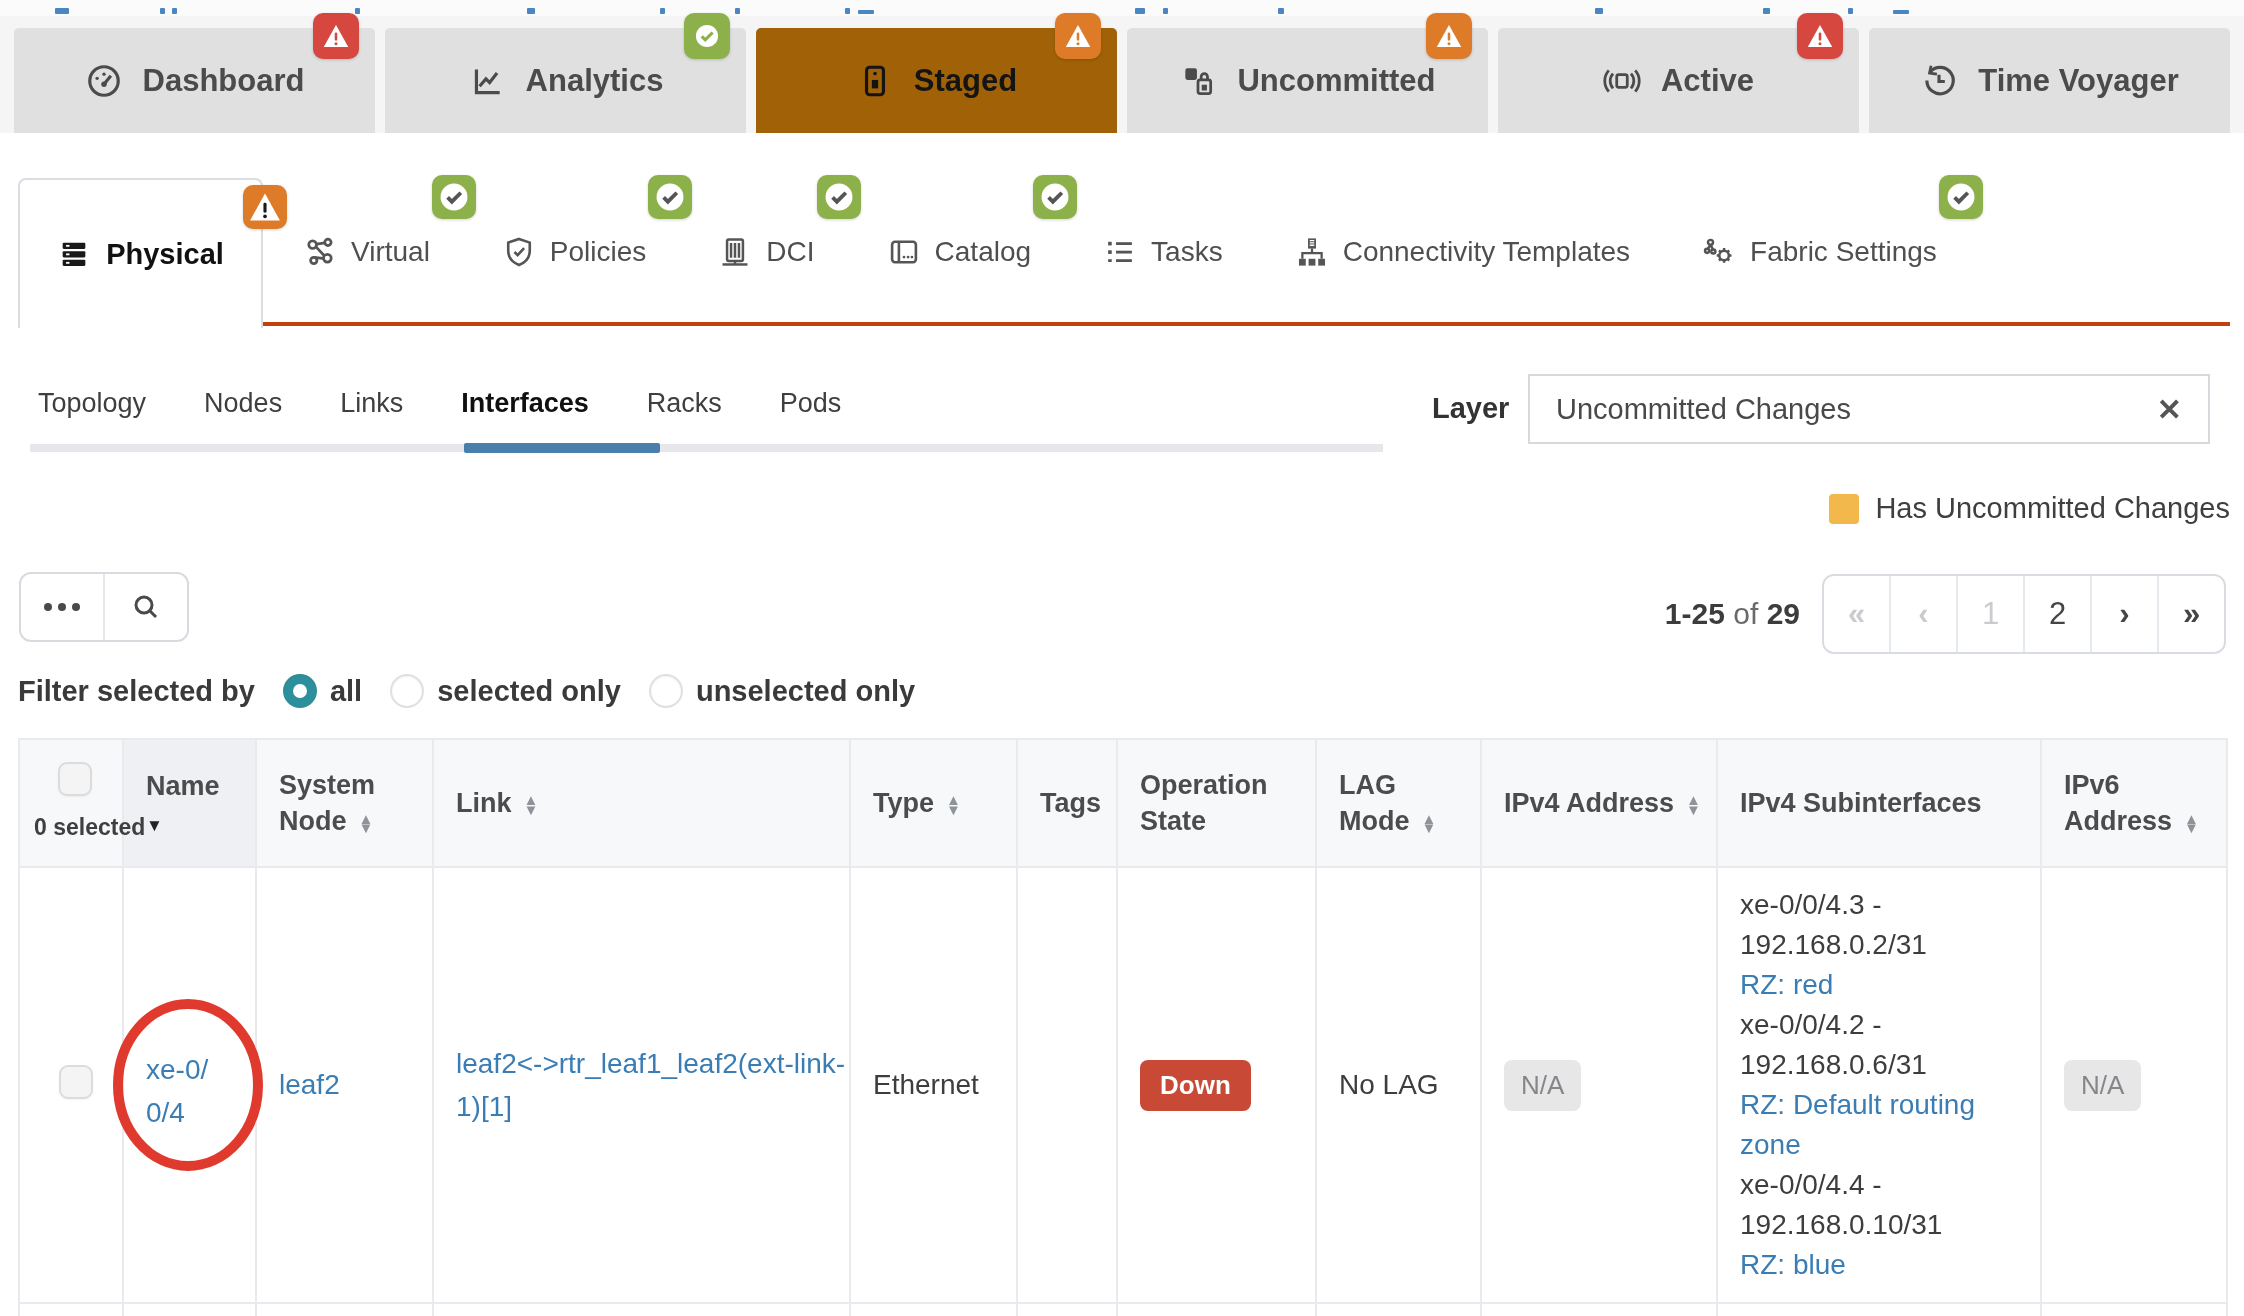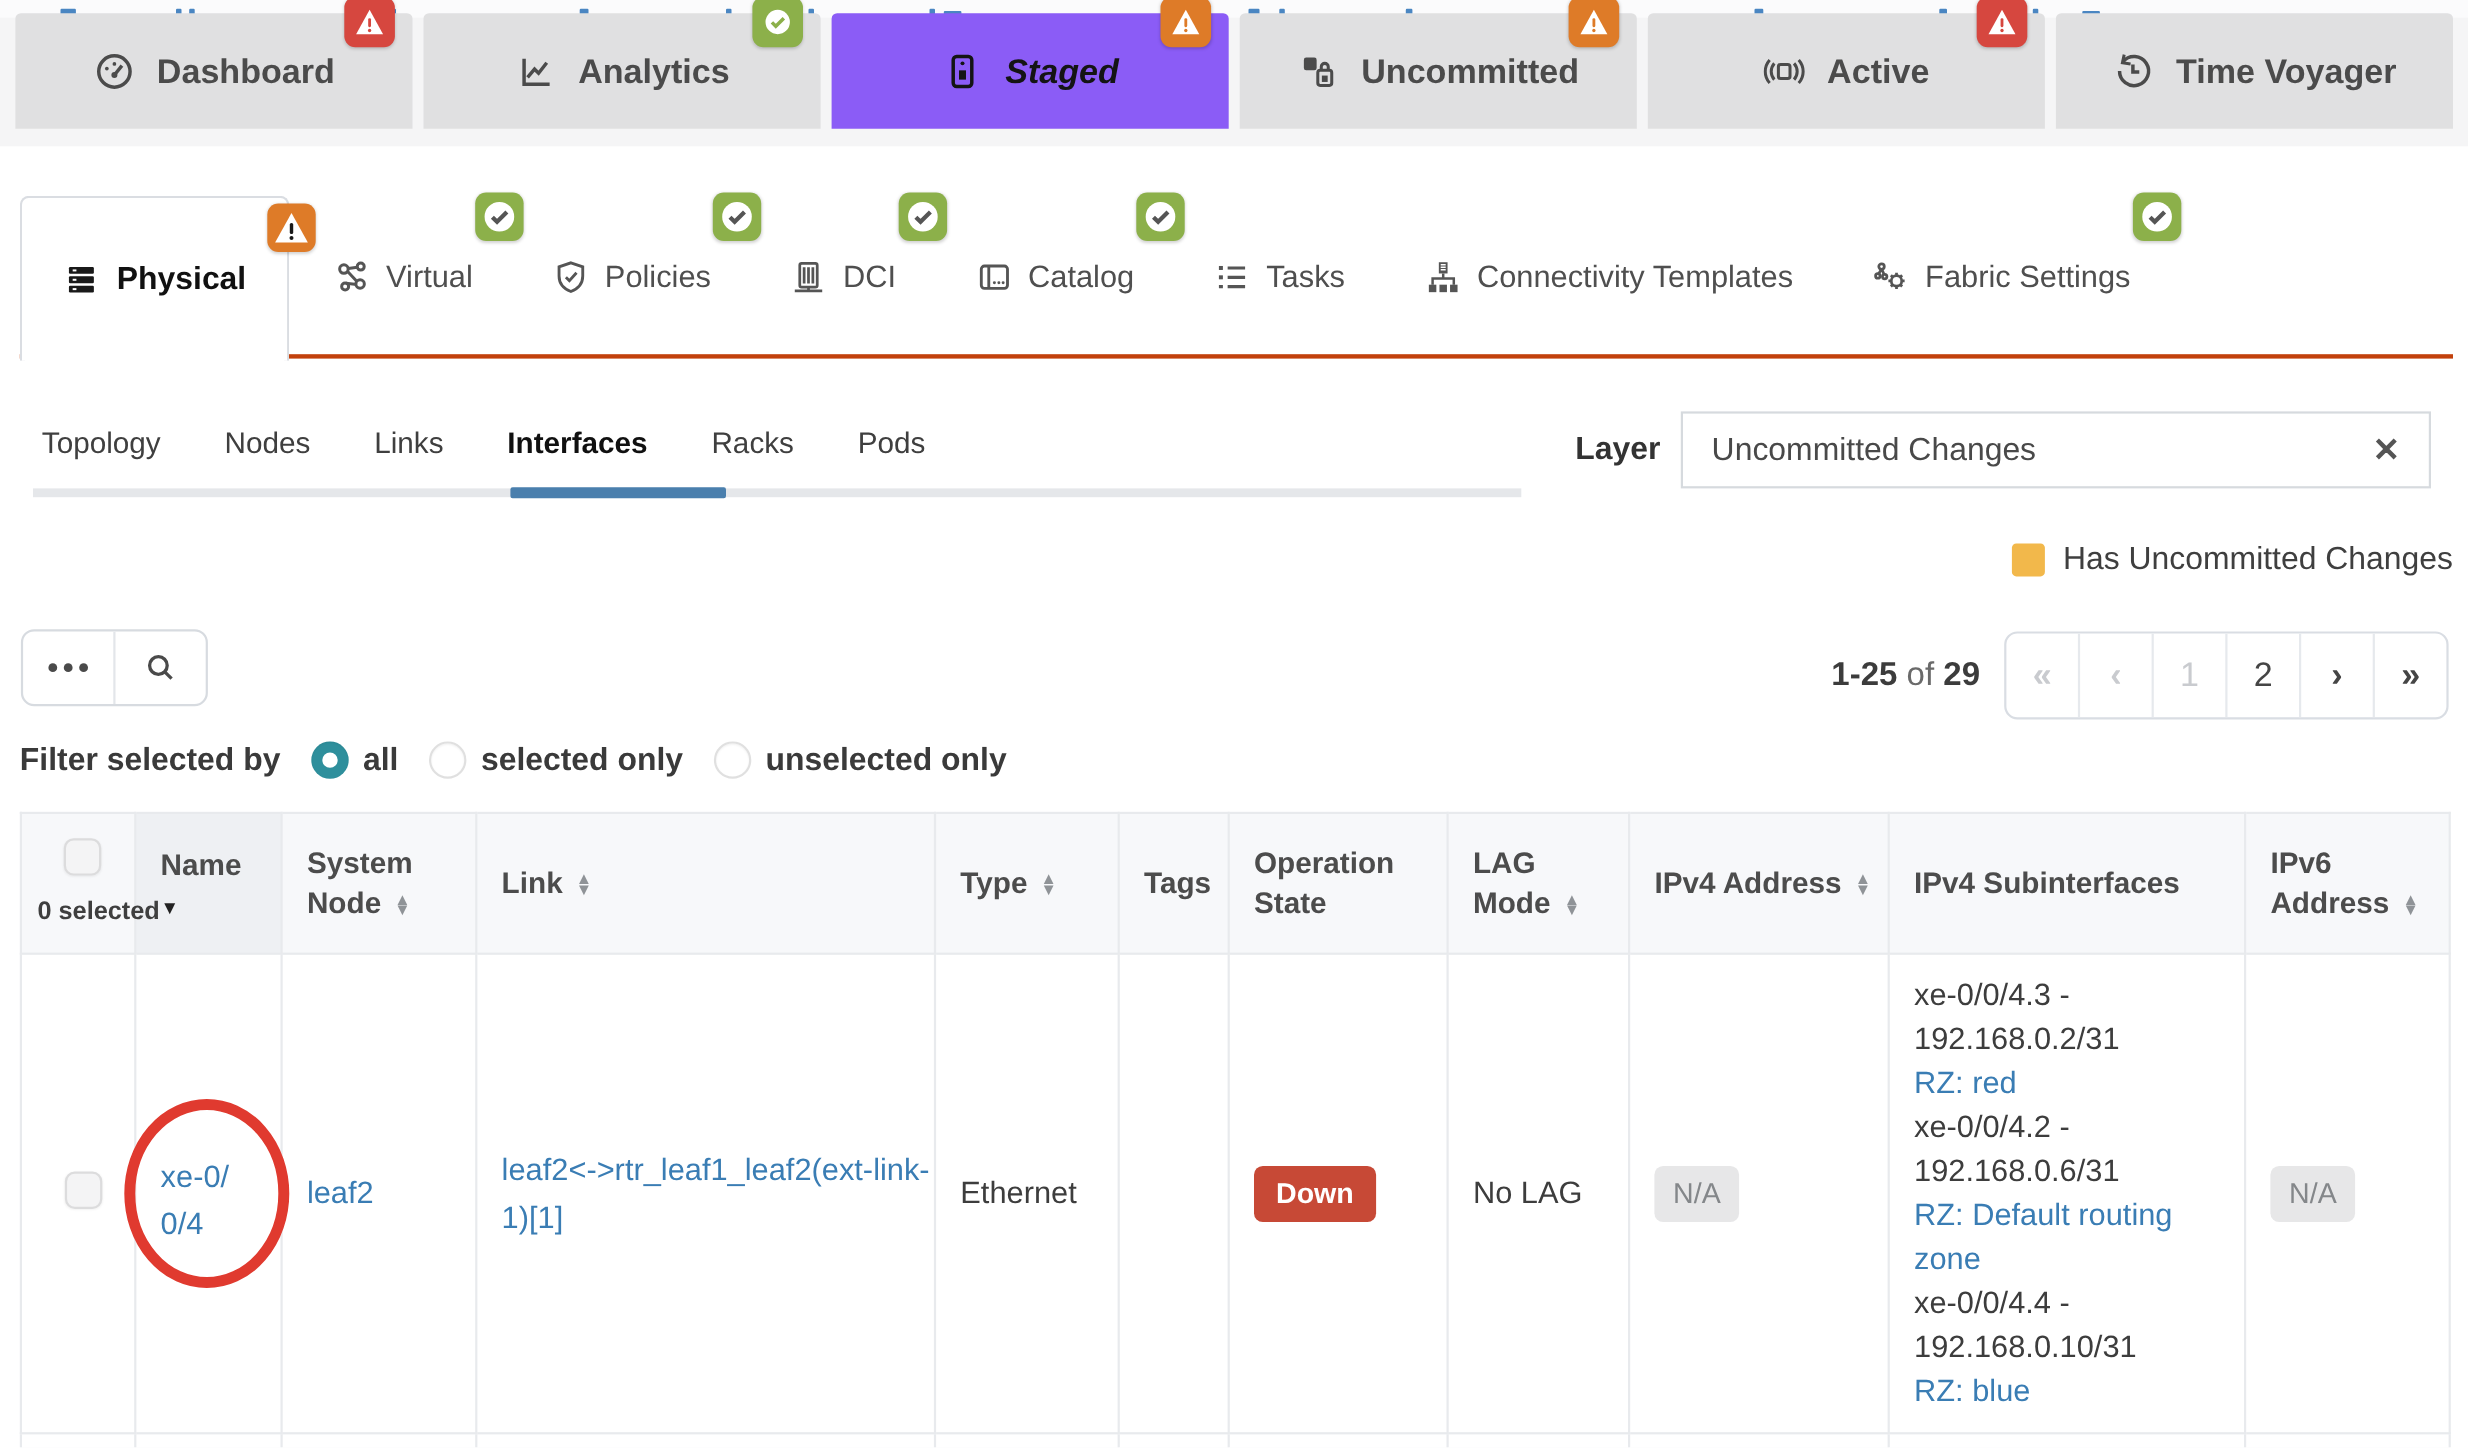--- a/index.html
+++ b/index.html
@@ -8,27 +8,27 @@
     position:relative; width:2244px; height:1316px; overflow:hidden;
     font-family:"Liberation Sans", sans-serif; color:#3d3d3d; background:#ffffff;
   }
 
   
   .crumbs{position:absolute; left:0; top:0; width:100%; height:16px; background:#fbfbfc;}
   .crumbs i{position:absolute; bottom:2px; height:6px; background:#4a86c2; border-radius:1px;}
 
   
   .l1-bg{position:absolute; left:0; top:16px; width:100%; height:117px; background:#f5f5f6;}
-  .l1-tabs{position:absolute; left:14px; top:12px; width:2216px; height:105px; display:flex; gap:10px;}
+  .l1-tabs{position:absolute; left:14px; top:28px; width:2216px; height:105px; display:flex; gap:10px;}
   .tab1{
     flex:1 1 0; position:relative; background:#e0e0e1; border-radius:5px 5px 0 0;
     display:flex; align-items:center; justify-content:center; gap:20px;
     font-size:31px; font-weight:bold; color:#4b4b4b; cursor:pointer;
   }
-  .tab1.active{ background:#8b5cf6; color:#141414;font-style:italic; }
+  .tab1.active{ background:#a16207; color:#141414; }
   .tab1 svg{ width:38px; height:38px; }
 
   
   .badge{
     position:absolute; width:46px; height:46px; border-radius:10px;
     display:flex; align-items:center; justify-content:center;
     box-shadow:0 1px 3px rgba(0,0,0,.18);
   }
   .badge svg{width:28px; height:28px;}
   .badge.red{ background:#d6473f; color:#d6473f; }

